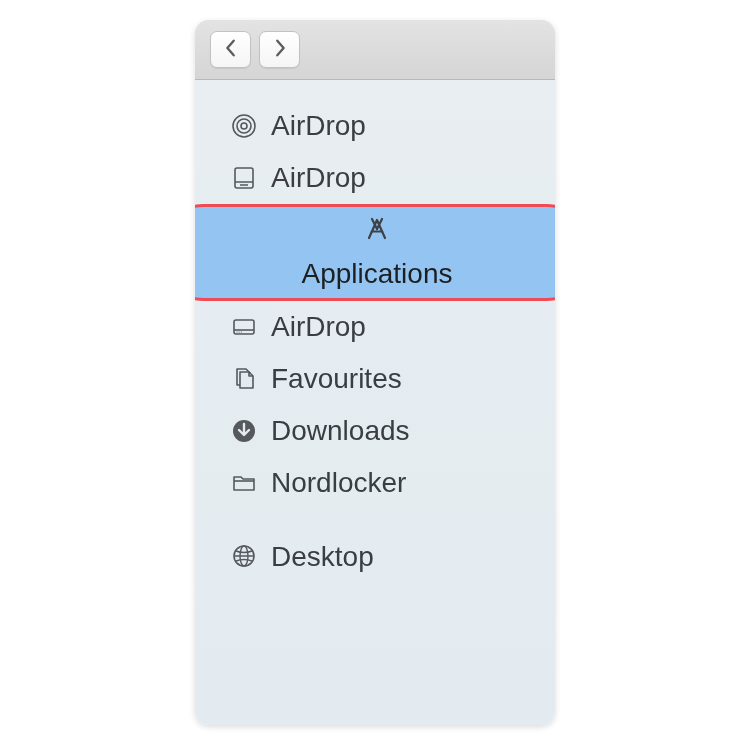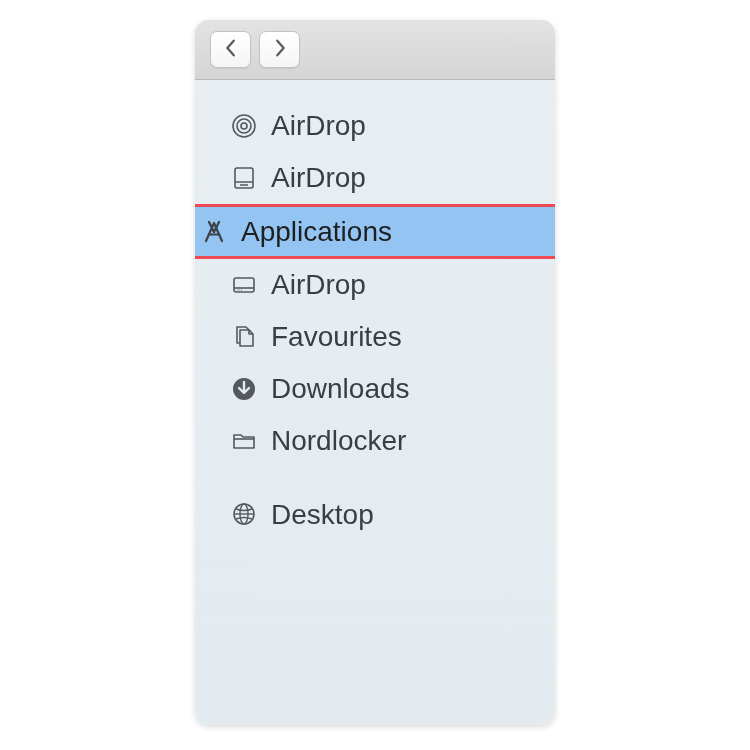--- a/index.html
+++ b/index.html
@@ -95,20 +95,21 @@
       bottom: -2px;
       background: #94c5f2;
       border: 3px solid #ef4b55;
       border-radius: 999px;
       z-index: 0;
     }
     .highlight-wrapper .sidebar-item {
       position: relative;
       z-index: 1;
       padding-left: 4px;
+      flex-direction: column;
     }
     .highlight-wrapper .sidebar-item .label {
       color: #1d1f21;
     }
     .highlight-wrapper .icon svg path,
     .highlight-wrapper .icon svg line {
       stroke: #3d4248;
     }
     .section-gap {
       height: 22px;

